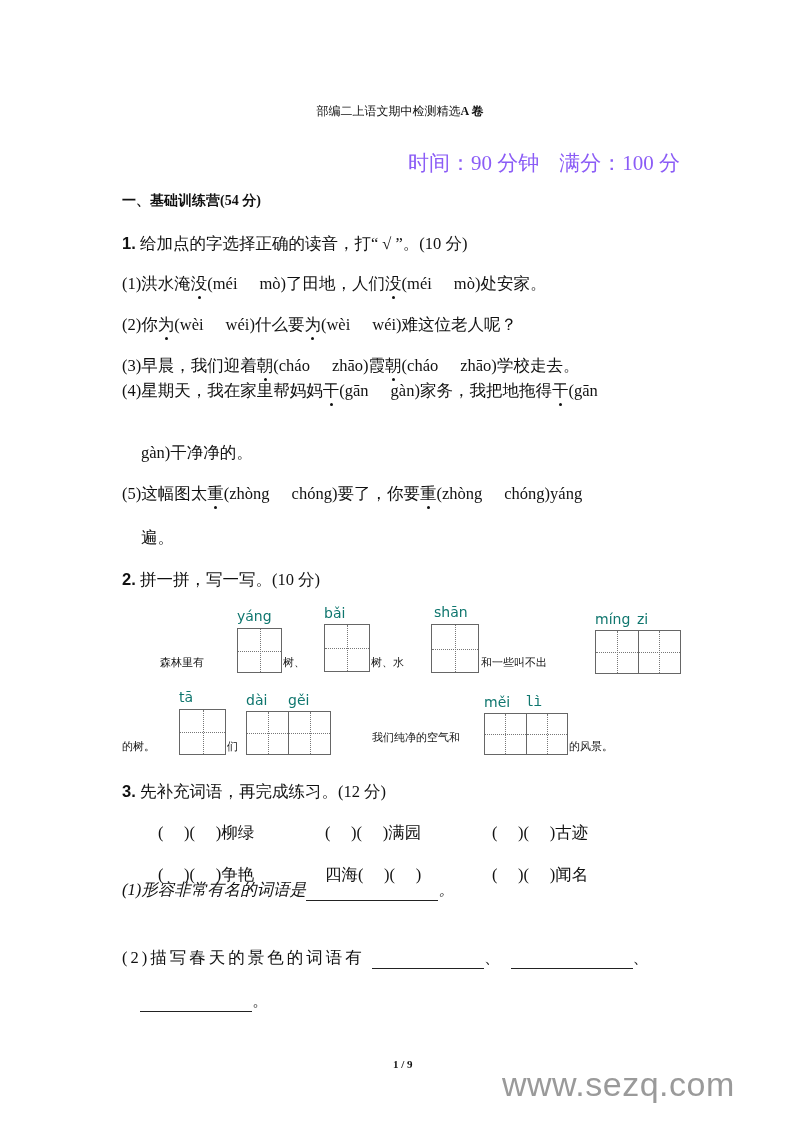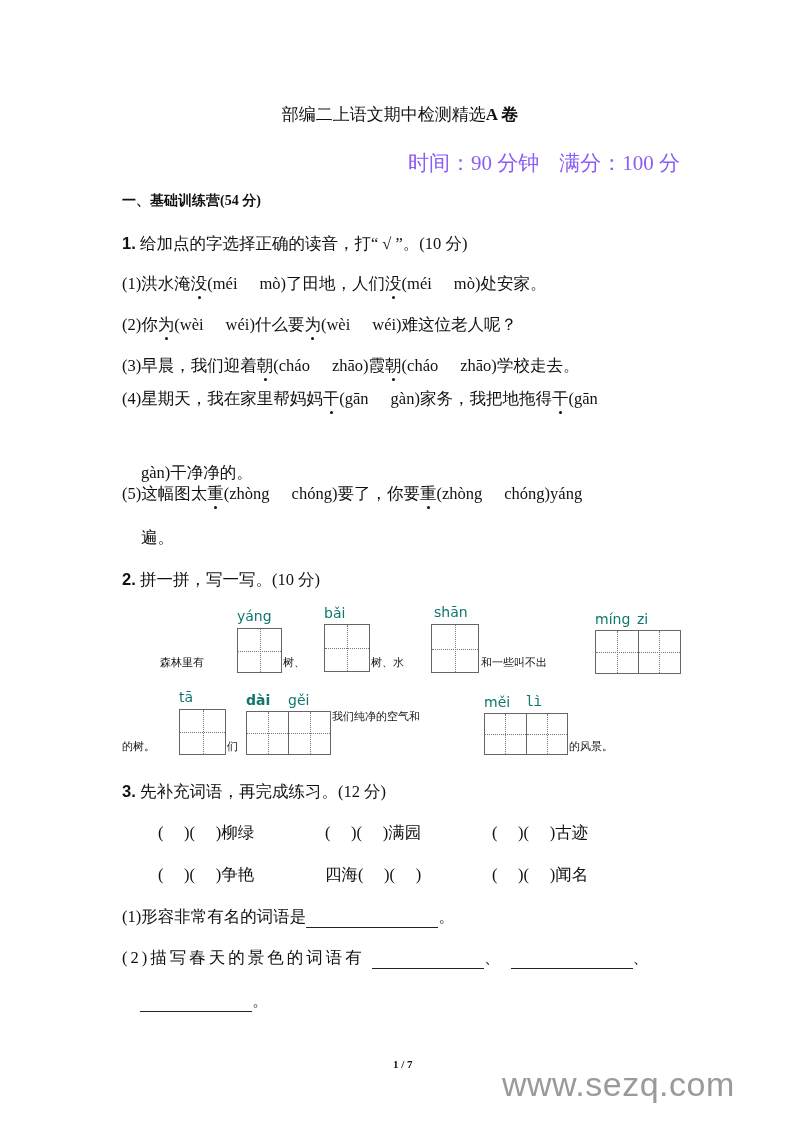--- a/index.html
+++ b/index.html
@@ -1,19 +1,19 @@
 <!DOCTYPE html>
 <html><head>
 <meta charset="utf-8">
 <style>
   html, body { margin: 0; padding: 0; background: #ffffff; }
   body { width: 800px; height: 1132px; position: relative; overflow: hidden;
          font-family: "Liberation Serif", "DejaVu Serif", serif; color: #111; }
   .abs { position: absolute; white-space: nowrap; }
-  .title { top: 103px; left: 0; width: 800px; text-align: center; font-size: 17px; color: #111; }
+  .title { top: 103px; left: 0; width: 800px; text-align: center; font-size: 12px; color: #111; }
   .title .latin { font-weight: bold; }
   .meta { top: 149px; right: 120px; font-size: 21px; color: #8b5cf6; }
   .meta span.gap { display: inline-block; width: 20px; }
   .section { top: 192px; left: 122px; font-size: 14px; font-weight: bold; }
   .line { left: 122px; font-size: 16.5px; line-height: 22px; }
   .qnum { font-family: "Liberation Sans", "DejaVu Sans", sans-serif; font-weight: bold; }
   .dot { position: relative; display: inline-block; }
   .dot::after { content: ""; position: absolute; left: 50%; bottom: -4px; width: 3px; height: 3px;
                 margin-left: -1.5px; background: #111; border-radius: 50%; }
   .py { letter-spacing: 0; }
@@ -55,24 +55,24 @@
 </div>
 
 <div class="abs line" style="top:314px;">
   <span>(2)你</span><span class="dot">为</span><span class="py"><span>(wèi</span><span class="gap"></span><span>wéi)</span></span><span>什么要</span><span class="dot">为</span><span class="py"><span>(wèi</span><span class="gap"></span><span>wéi)</span></span><span>难这位老人呢？</span>
 </div>
 
 <div class="abs line" style="top:355px;">
   <span>(3)早晨，我们迎着</span><span class="dot">朝</span><span class="py"><span>(cháo</span><span class="gap"></span><span>zhāo)</span></span><span>霞</span><span class="dot">朝</span><span class="py"><span>(cháo</span><span class="gap"></span><span>zhāo)</span></span><span>学校走去。</span>
 </div>
 
-<div class="abs line" style="top:388px;">
+<div class="abs line" style="top:380px;">
   <span>(4)星期天，我在家里帮妈妈</span><span class="dot">干</span><span class="py"><span>(gān</span><span class="gap"></span><span>gàn)</span></span><span>家务，我把地拖得</span><span class="dot">干</span><span>(gān</span>
 </div>
-<div class="abs line indent" style="top:442px;margin-top:20px;">
+<div class="abs line indent" style="top:442px;">
   <span>gàn)干净净的。</span>
 </div>
 
 <div class="abs line" style="top:483px;">
   <span>(5)这幅图太</span><span class="dot">重</span><span class="py"><span>(zhòng</span><span class="gap"></span><span>chóng)</span></span><span>要了，你要</span><span class="dot">重</span><span class="py"><span>(zhòng</span><span class="gap"></span><span>chóng)</span></span><span>yáng</span>
 </div>
 <div class="abs line indent" style="top:527px;">
   <span>遍。</span>
 </div>
 
@@ -103,27 +103,27 @@
     <div class="cell"></div>
     <div class="cell"></div>
   </div>
 
 <span class="frag" style="left:122px; top:739px;">的树。</span>
 <span class="pinyin" style="left:179px; top:689px; width:46px;">tā</span>
 <div class="grid" style="left:179px; top:709px; width:45px; height:44px;">
     <div class="cell"></div>
   </div>
 <span class="frag" style="left:227px; top:739px;">们</span>
-<span class="pinyin" style="left:246px; top:692px; width:42px;font-weight:bold;">dài</span>
+<span class="pinyin" style="left:246px; top:692px; width:42px;">dài</span>
 <span class="pinyin" style="left:288px; top:692px; width:42px;">gěi</span>
 <div class="grid" style="left:246px; top:711px; width:83px; height:42px;">
     <div class="cell"></div>
     <div class="cell"></div>
   </div>
-<span class="frag" style="left:332px; top:709px;">我们纯净的空气和</span>
+<span class="frag" style="left:332px; top:730px;padding-left:40px;">我们纯净的空气和</span>
 <span class="pinyin" style="left:484px; top:694px; width:41px;">měi</span>
 <span class="pinyin" style="left:525px; top:694px; width:41px;font-family:Liberation Mono, monospace;">lì</span>
 <div class="grid" style="left:484px; top:713px; width:82px; height:40px;">
     <div class="cell"></div>
     <div class="cell"></div>
   </div>
 <span class="frag" style="left:569px; top:739px;">的风景。</span>
 
 <div class="abs line" style="top:780px;">
   <span class="qnum">3.</span>
@@ -131,27 +131,27 @@
 </div>
 
 <span class="q3row" style="left:158px; top:822px;">(　 )(　 )柳绿</span>
 <span class="q3row" style="left:325px; top:822px;">(　 )(　 )满园</span>
 <span class="q3row" style="left:492px; top:822px;">(　 )(　 )古迹</span>
 
 <span class="q3row" style="left:158px; top:864px;">(　 )(　 )争艳</span>
 <span class="q3row" style="left:325px; top:864px;">四海(　 )(　 )</span>
 <span class="q3row" style="left:492px; top:864px;">(　 )(　 )闻名</span>
 
-<div class="abs line" style="top:906px;">
+<div class="abs line" style="top:879px;font-style:italic;">
   <span>(1)形容非常有名的词语是</span><span class="blank" style="width:132px;"></span><span>。</span>
 </div>
 
 <div class="abs line" style="top:947px; letter-spacing:3px;">
   <span>(2)描写春天的景色的词语有</span>
   <span class="blank" style="width:112px;"></span><span>、</span>
   <span class="blank" style="width:122px;"></span><span>、</span>
 </div>
 <div class="abs line" style="top:990px; left:140px;">
   <span class="blank" style="width:112px;"></span><span>。</span>
 </div>
 
-<div class="abs pagenum">1 / 7</div>
+<div class="abs pagenum">1 / 9</div>
 <div class="abs watermark">www.sezq.com</div>
 
 </body></html>

